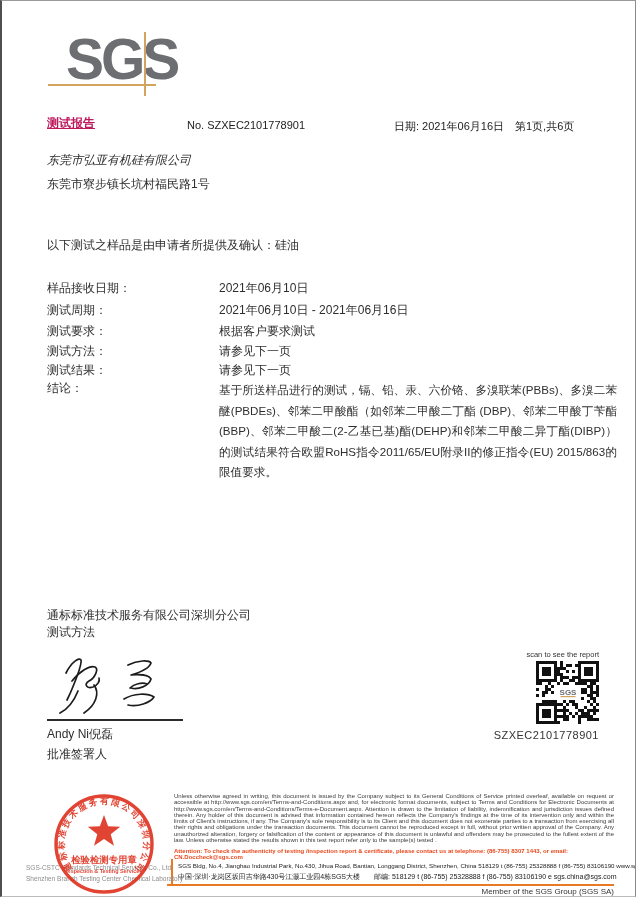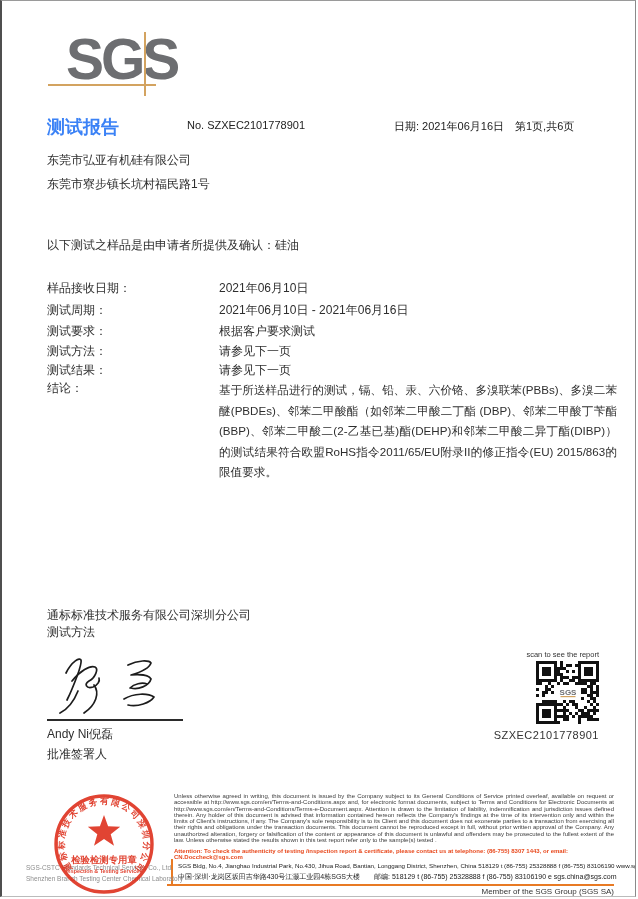--- a/index.html
+++ b/index.html
@@ -9,26 +9,26 @@
         border-left:2px solid #4f4f4f;border-bottom:1px solid #bbb;box-sizing:border-box;}
   .abs{position:absolute;}
 
   
   .logo-text{left:64px;top:30px;font-size:57px;font-weight:700;color:#6d6e71;
              letter-spacing:-3px;line-height:1;transform:scaleY(1.02);}
   .logo-hline{left:46px;top:83px;width:108px;height:2px;background:#d3a360;}
   .logo-vline{left:142px;top:31px;width:2px;height:64px;background:#d3a360;}
 
   
-  .report-title{left:45px;top:114px;font-size:18px;font-weight:700;color:#3b82f6;}
+  .report-title{left:45px;top:114px;font-size:12px;font-weight:700;color:#be185d;text-decoration:underline;}
   .report-no{left:185px;top:118px;font-size:11px;color:#222;}
   .report-date{left:392px;top:118px;font-size:11px;color:#222;}
   .report-page{left:513px;top:118px;font-size:11px;color:#222;}
 
-  .applicant-name{left:45px;top:151px;font-size:12px;}
+  .applicant-name{left:45px;top:151px;font-size:12px;font-style:italic;}
   .applicant-addr{left:45px;top:175px;font-size:12px;}
   .sample-intro{left:45px;top:236px;font-size:12px;}
 
   .field-row{left:45px;width:560px;font-size:12px;}
   .flabel{display:inline-block;width:172px;}
   .fvalue{display:inline-block;}
   .hl{background:#cde1f5;padding:1px 5px 2px 3px;margin-left:-3px;}
 
   .concl-label{left:45px;top:379px;font-size:12px;font-family:Liberation Serif, serif;}
   .concl-text{left:217px;top:379px;width:398px;font-size:11.6px;line-height:20.5px;

